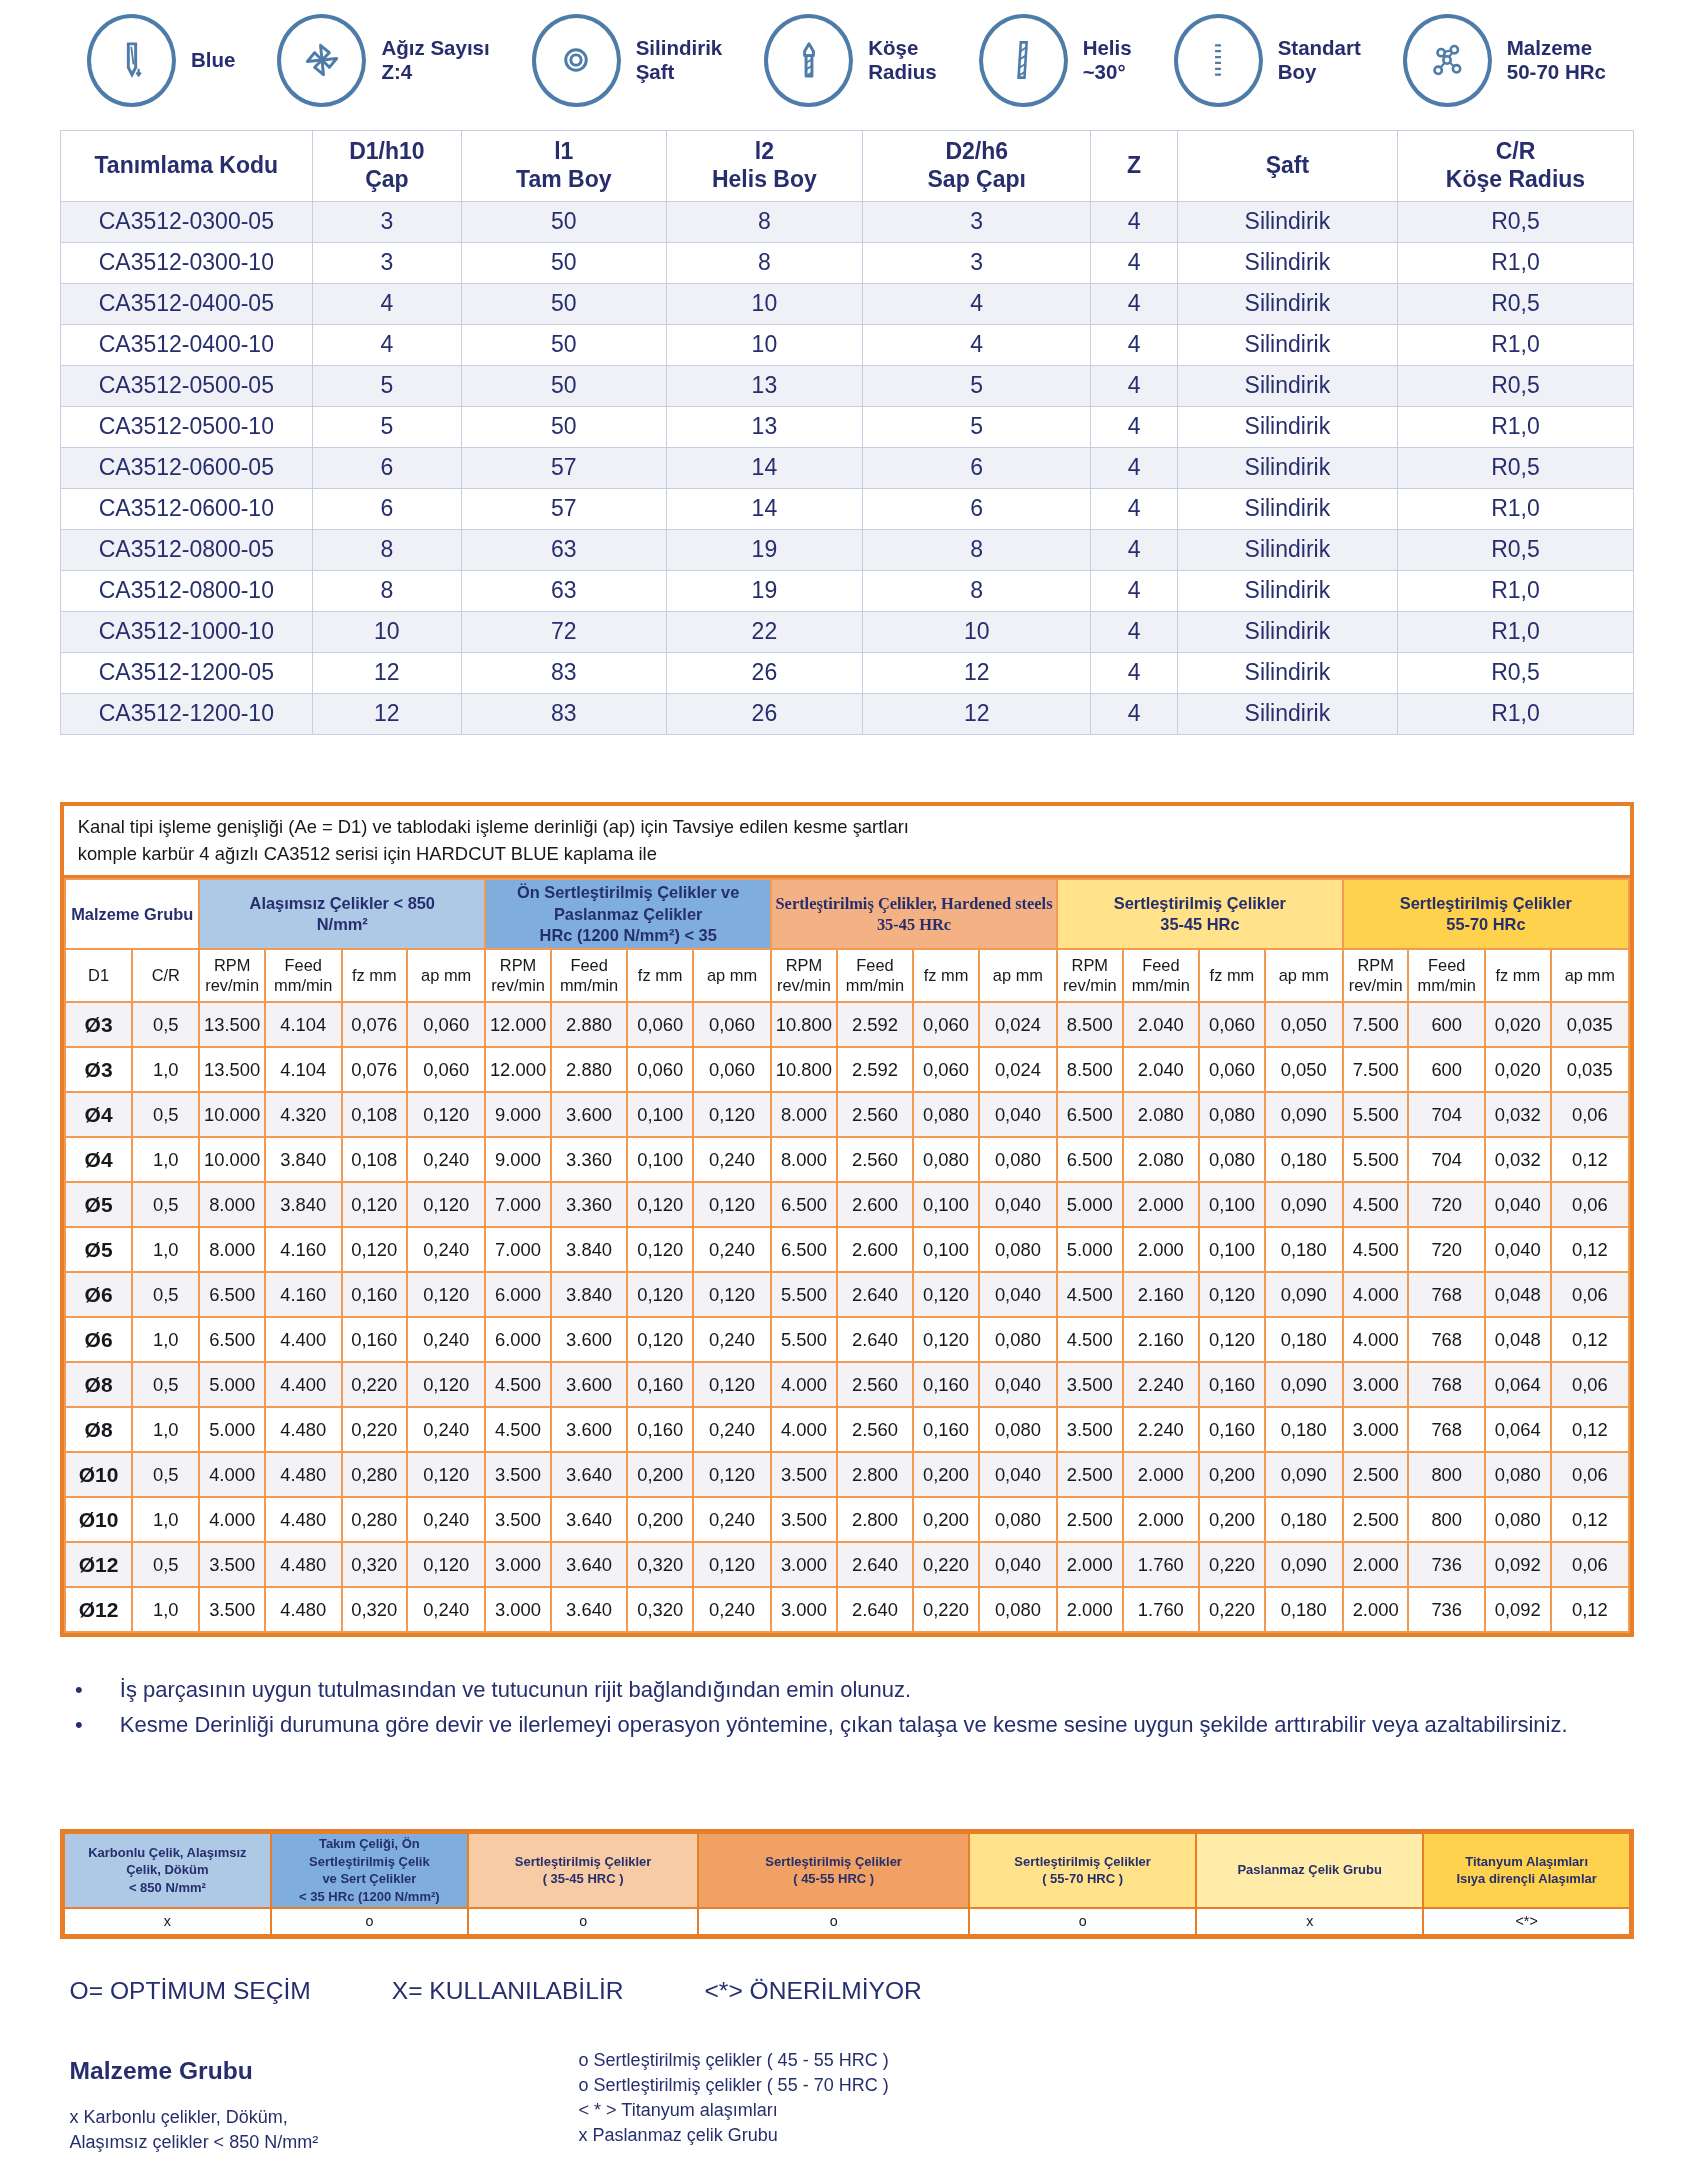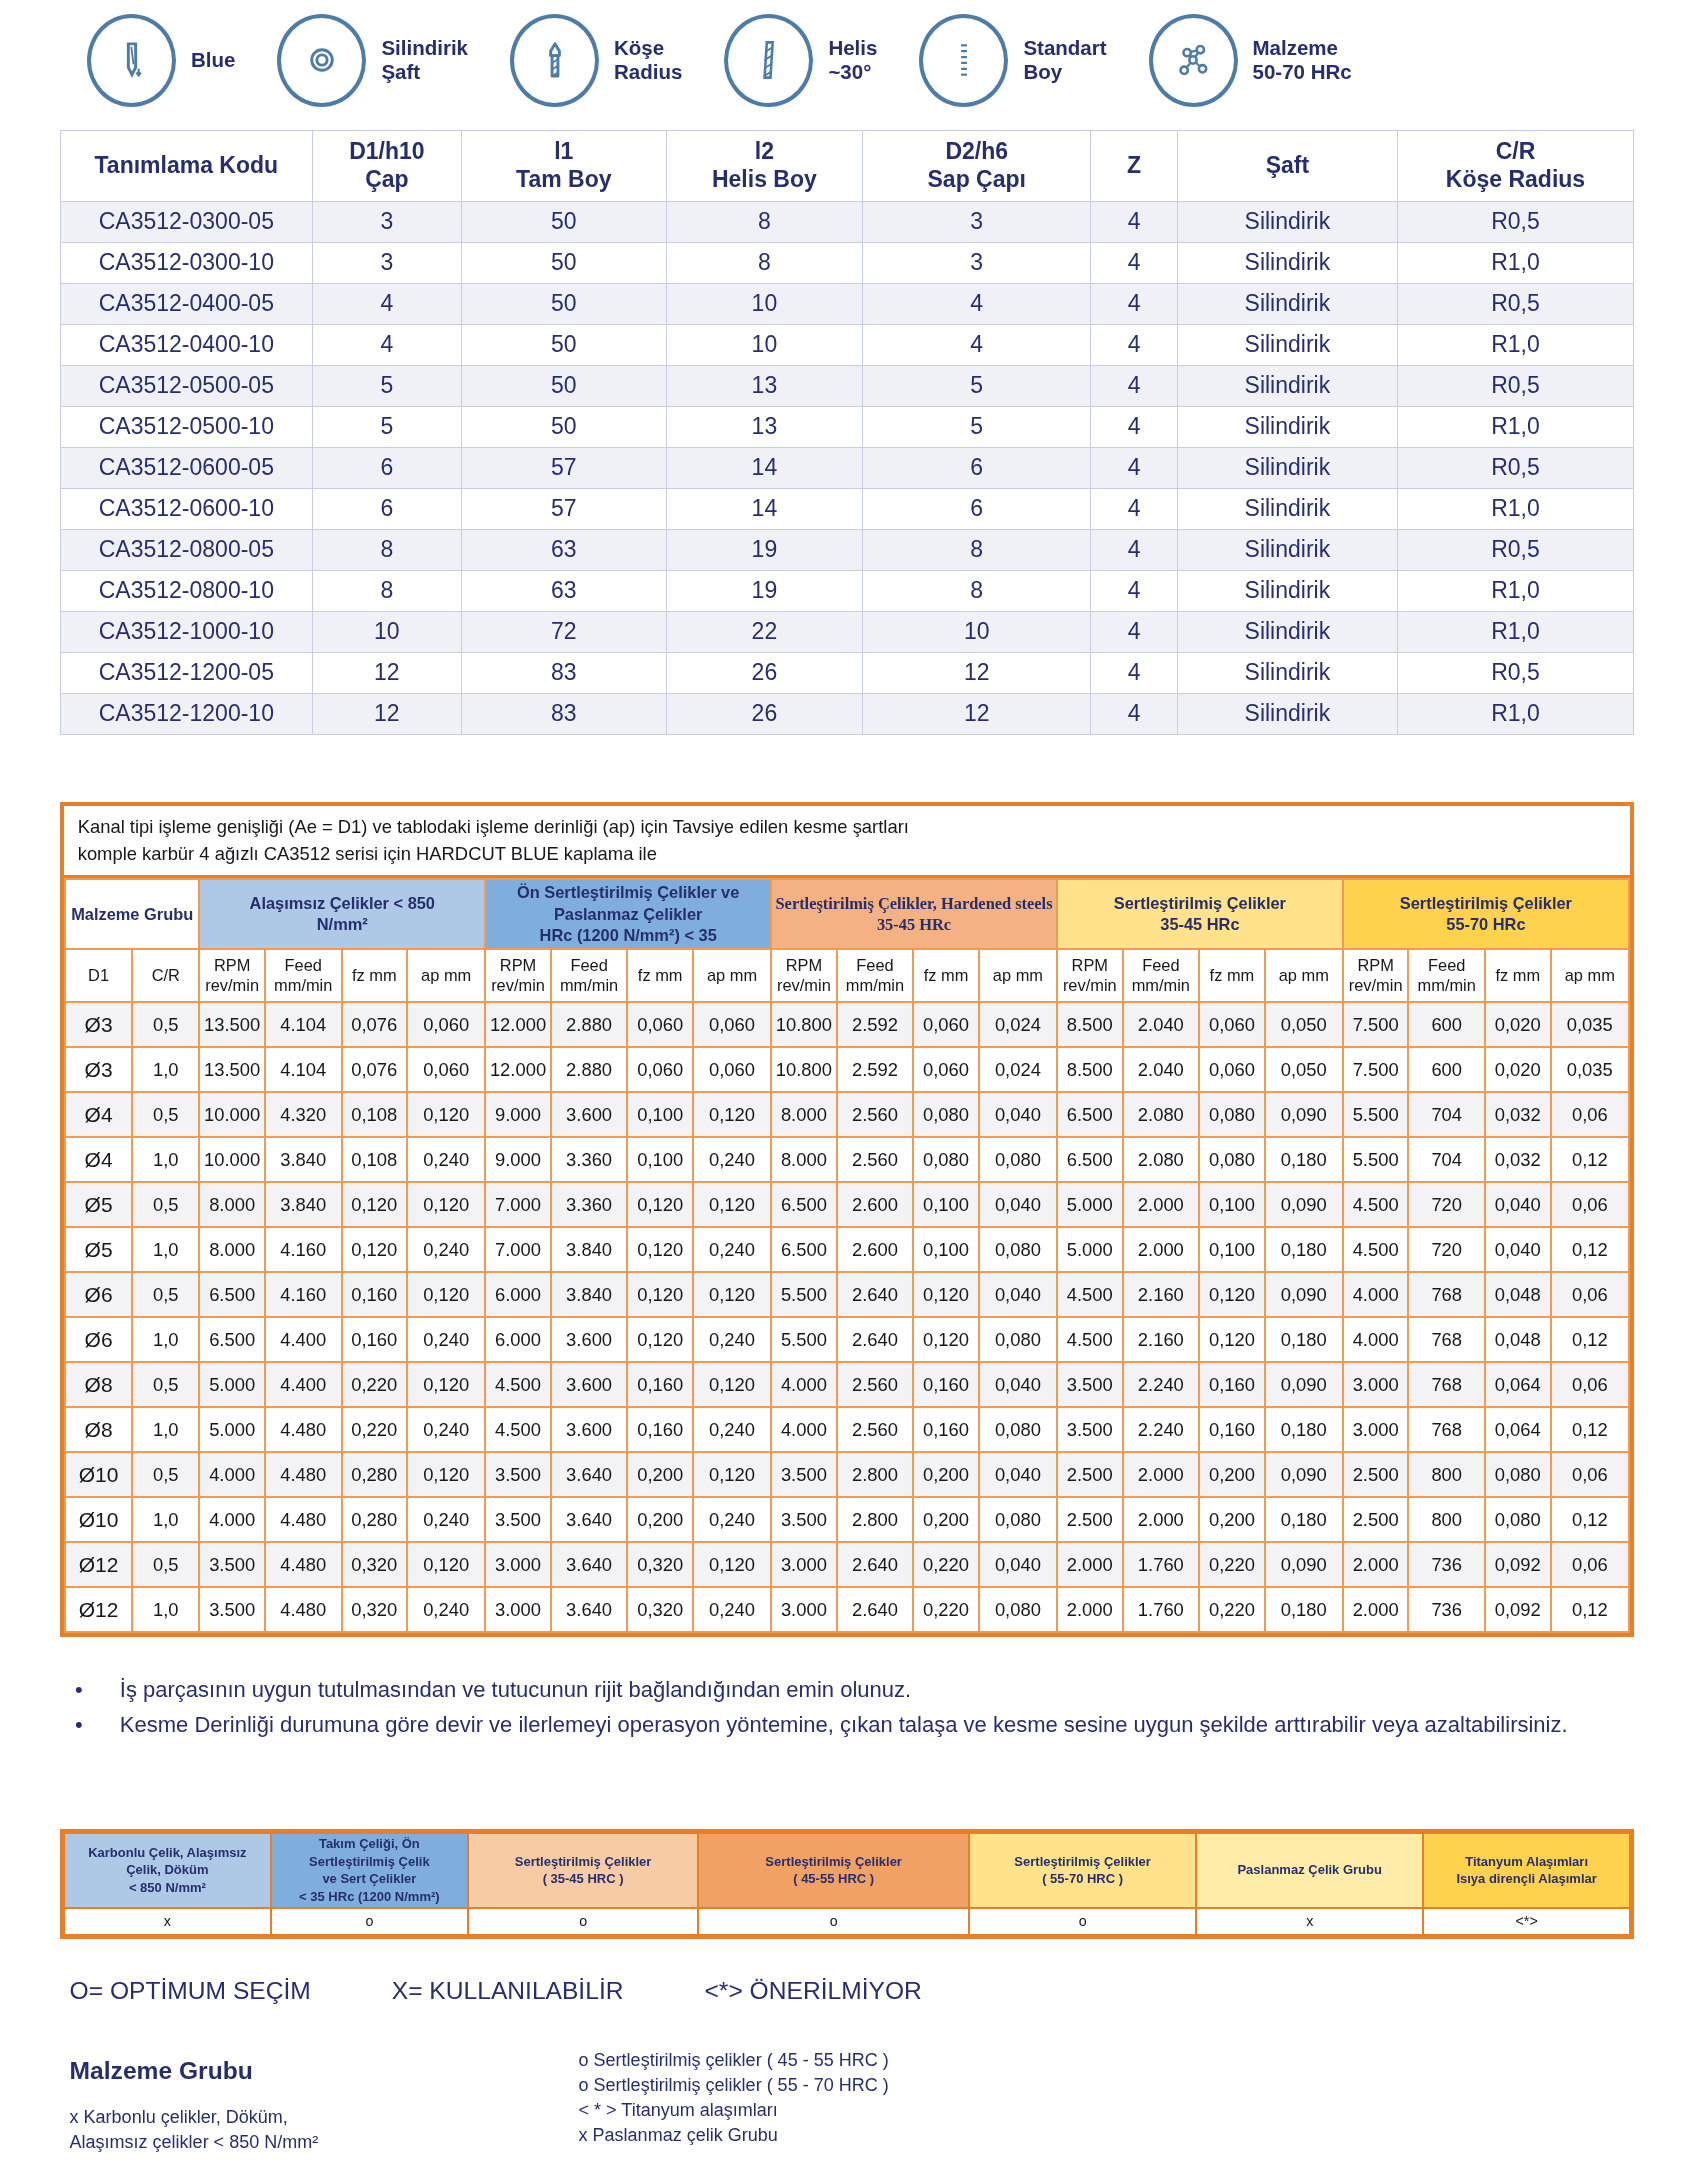--- a/index.html
+++ b/index.html
@@ -24,21 +24,21 @@
   
   .cut-wrap{margin-top:67px;border:4.1px solid #E87E28;}
   .cut-title{border-bottom:3.4px solid #E87E28;padding:8.2px 13.7px;text-align:left;font-size:18.4px;color:#17171c;line-height:1.45;white-space:pre-line;background:#fff;}
   .cut-table{width:100%;table-layout:fixed;}
   .cut-table th,.cut-table td{border:2px solid #F09A52;text-align:center;vertical-align:middle;}
   .cut-table .group-row th{height:66px;font-size:16.4px;font-weight:600;color:#262E6E;white-space:pre-line;line-height:1.3;}
   .cut-table .group-row th.mg{background:#fff;}
   .cut-table .sub-row th{height:49px;font-size:16.4px;font-weight:400;color:#17171c;white-space:pre-line;line-height:1.2;background:#fff;}
   .cut-table tbody td{height:41px;font-size:18.4px;color:#17171c;background:#fff;}
   .cut-table tbody tr:nth-child(odd) td{background:#F3F3F6;}
-  .cut-table tbody td.d1{font-size:21px;font-weight:normal;}
+  .cut-table tbody td.d1{font-size:21px;font-weight:bold;}
 
   
   .notes{margin:36px 0 0 6.8px;padding:0;list-style:none;}
   .notes li{font-size:22px;color:#262E6E;line-height:1.55;padding-left:53px;position:relative;}
   .notes li::before{content:"•";position:absolute;left:8.2px;top:0;font-size:22px;}
 
   
   .legend-wrap{margin-top:87px;border:3.4px solid #E87E28;}
   .legend-table{width:100%;table-layout:fixed;}
   .legend-table td{border:2px solid #E87E28;text-align:center;vertical-align:middle;}
@@ -61,20 +61,32 @@
   <div class="icon-row">
     <div class="icon-item">
       <span class="icon-circle">
         <svg width="44" height="44" viewBox="0 0 60 60" fill="none" stroke="#4E7CA9" stroke-width="4">
           <path d="M25 8 h10 v32 l-5 10 -5-10 z"></path>
             <path d="M29 12 l3 24" stroke-width="2.5"></path>
           <path d="M39 42 v8 M36 47 l3 4 3-4" stroke-width="3"></path>
         </svg>
       </span>
       <span class="icon-label">Blue</span>
+    </div>
+    <div class="icon-item">
+      <span class="icon-circle">
+        <svg width="44" height="44" viewBox="0 0 60 60" fill="none" stroke="#4E7CA9" stroke-width="4" stroke-linejoin="round">
+          <path d="M30 30 L28 10 L40 20 Z"></path>
+            <path d="M30 30 L50 28 L40 40 Z"></path>
+          <path d="M30 30 L32 50 L20 40 Z"></path>
+            <path d="M30 30 L10 32 L20 20 Z"></path>
+        </svg>
+      </span>
+      <span class="icon-label">Ağız Sayısı
+Z:4</span>
     </div>
     <div class="icon-item">
       <span class="icon-circle">
         <svg width="44" height="44" viewBox="0 0 60 60" fill="none" stroke="#4E7CA9" stroke-width="4">
           <circle cx="30" cy="30" r="14"></circle>
             <circle cx="30" cy="30" r="7"></circle>
         </svg>
       </span>
       <span class="icon-label">Silindirik
 Şaft</span>

